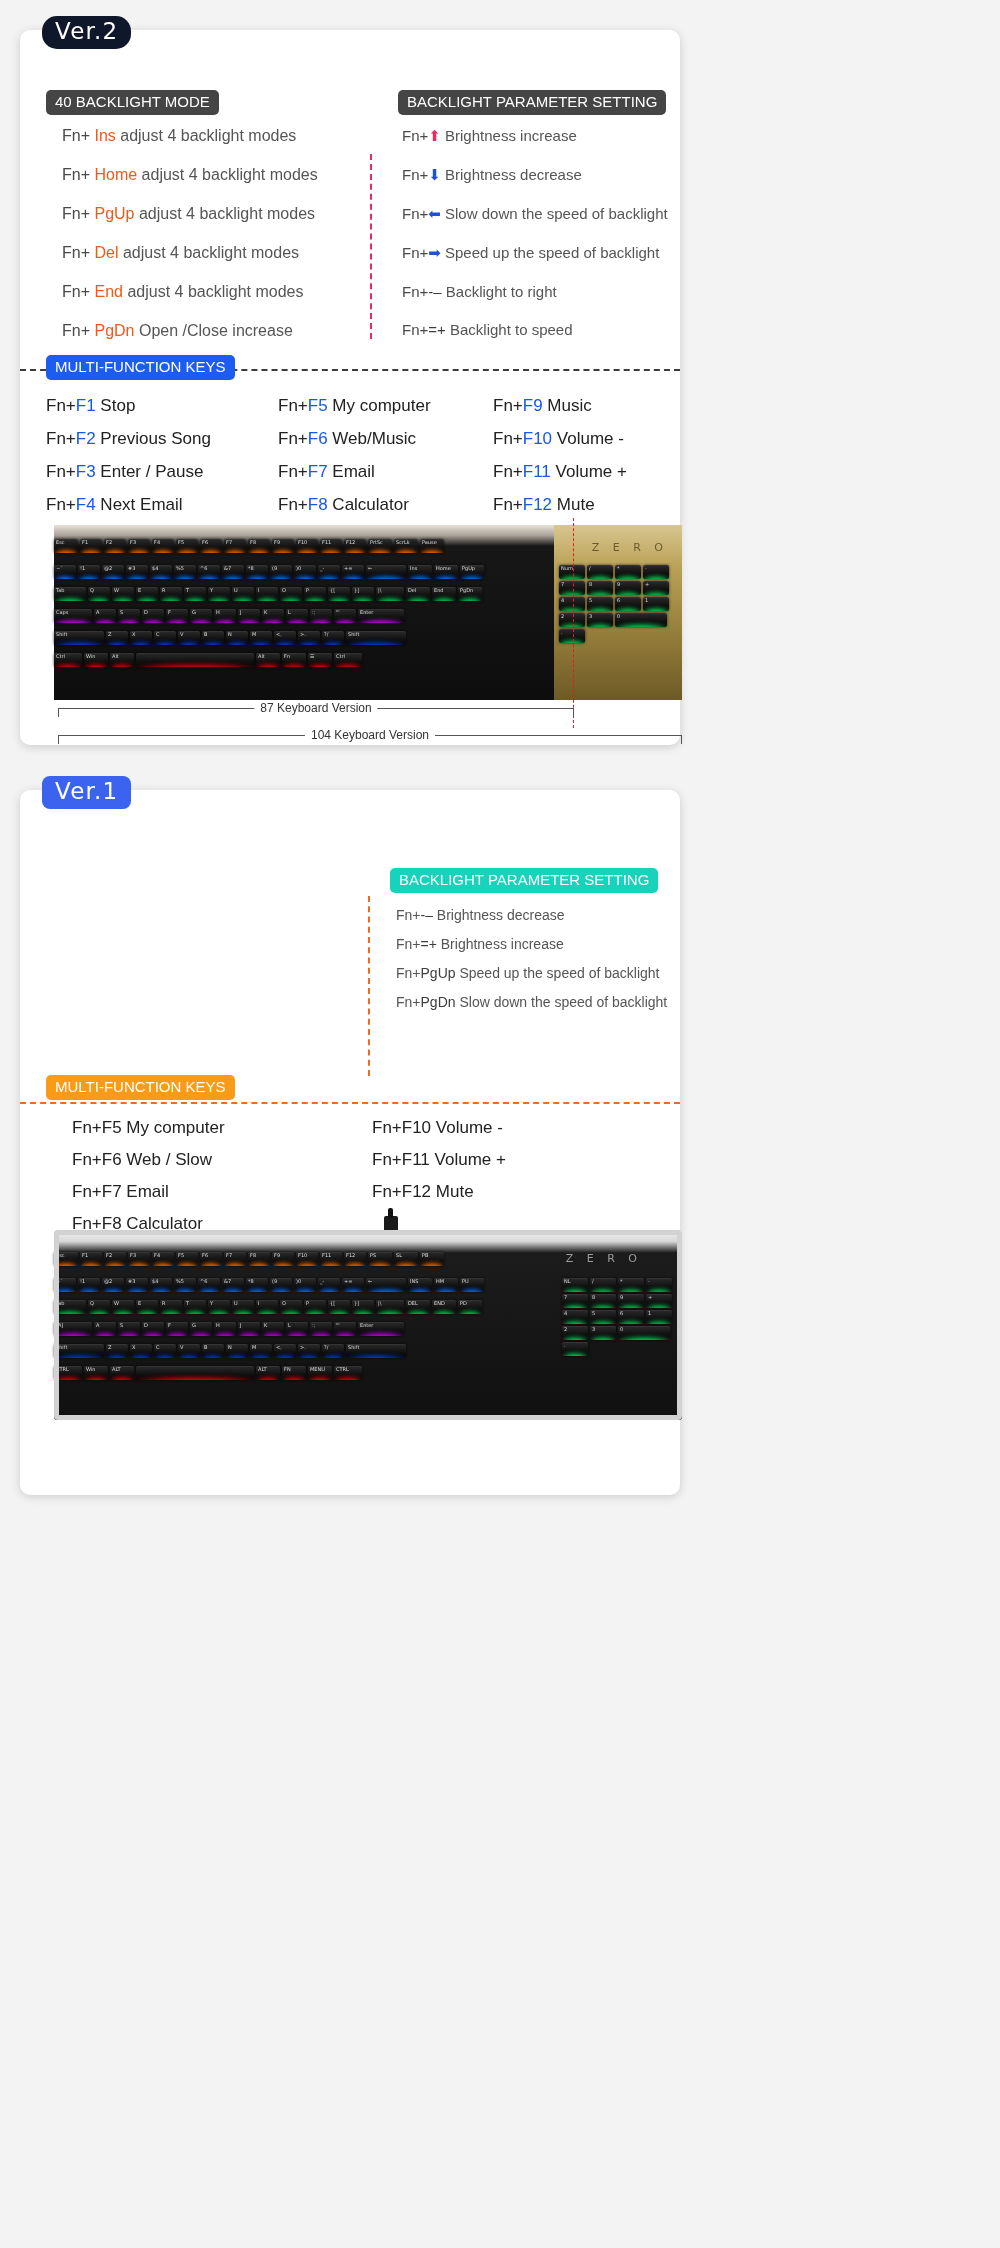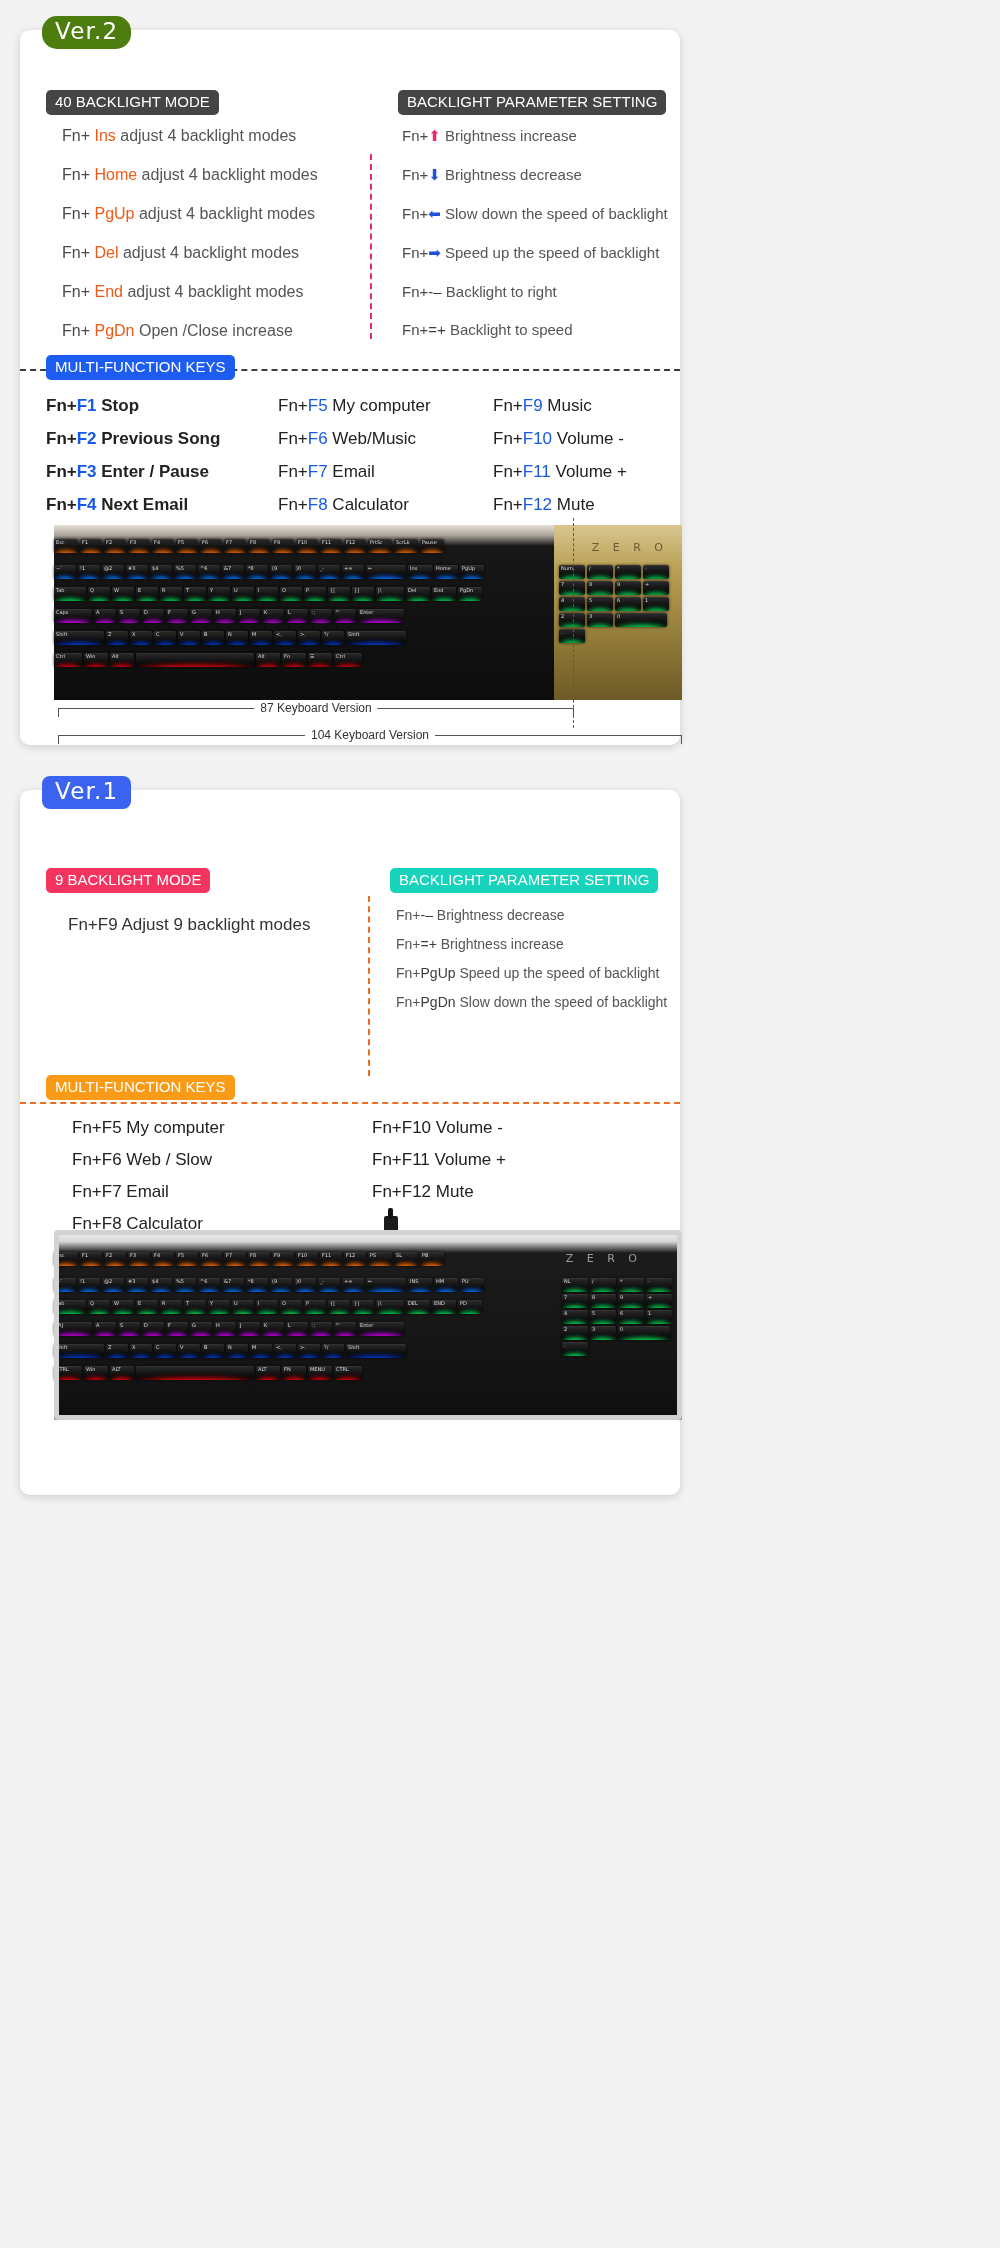--- a/index.html
+++ b/index.html
@@ -27,21 +27,21 @@
     left: 22px;
     padding: 4px 13px 6px 13px;
     border-radius: 8px;
     color: #fff;
     font-size: 23px;
     letter-spacing: 1.2px;
     font-family: "DejaVu Sans", sans-serif;
     line-height: 1;
     z-index: 5;
   }
-  #ver2-badge { background: #4d7c0f; border-radius: 15px; }
+  #ver2-badge { background: #0f172a; border-radius: 15px; }
   #ver1-badge { background: #3b63f0; }
 
   
   .chip {
     display: inline-block;
     padding: 3px 9px 5px 9px;
     border-radius: 5px;
     color: #ffffff;
     font-size: 15px;
     line-height: 1.15;
@@ -89,21 +89,21 @@
     position: absolute;
     left: 0; top: 303px; width: 660px; height: 0;
     border-top: 2px dashed #3b3b3b;
   }
 
   
   #v2-mfk { position: absolute; left: 26px; top: 325px; width: 620px; }
   #v2-mfk .chip { margin-bottom: 16px; }
   .mfk-grid { display: flex; }
   .mfk-col { }
-  #v2-mfk .mfk-col:nth-child(1) { width: 232px; font-weight: bold; }
+  #v2-mfk .mfk-col:nth-child(1) { width: 232px; }
   #v2-mfk .mfk-col:nth-child(2) { width: 215px; }
   #v2-mfk .mfk-col:nth-child(3) { width: 170px; }
   .mfk-grid li {
     font-size: 17px;
     color: #222;
     margin-bottom: 13px;
     white-space: nowrap;
   }
 
   
@@ -515,29 +515,20 @@
     <span class="bracket-label">104 Keyboard Version</span>
   </div>
 </div>
 
 <div class="card" id="card-v1">
 
   <div class="ver-badge" id="ver1-badge">Ver.1</div>
 
   <div id="v1-top">
 
-    <div id="v1-left">
-      <span class="chip chip-pink">9 BACKLIGHT MODE</span>
-      <ul class="rowlist" id="v1-left-list">
-        <li>
-          <span>Fn+F9</span>
-          <span>Adjust 9 backlight modes</span>
-        </li>
-      </ul>
-    </div>
 
     <div class="vdivider-orange"></div>
 
     <div id="v1-right">
       <span class="chip chip-teal">BACKLIGHT PARAMETER SETTING</span>
       <ul class="rowlist" id="v1-right-list">
         <li>
           <span>Fn+</span><span class="k-dark">-–</span>
           <span>Brightness decrease</span>
         </li>

